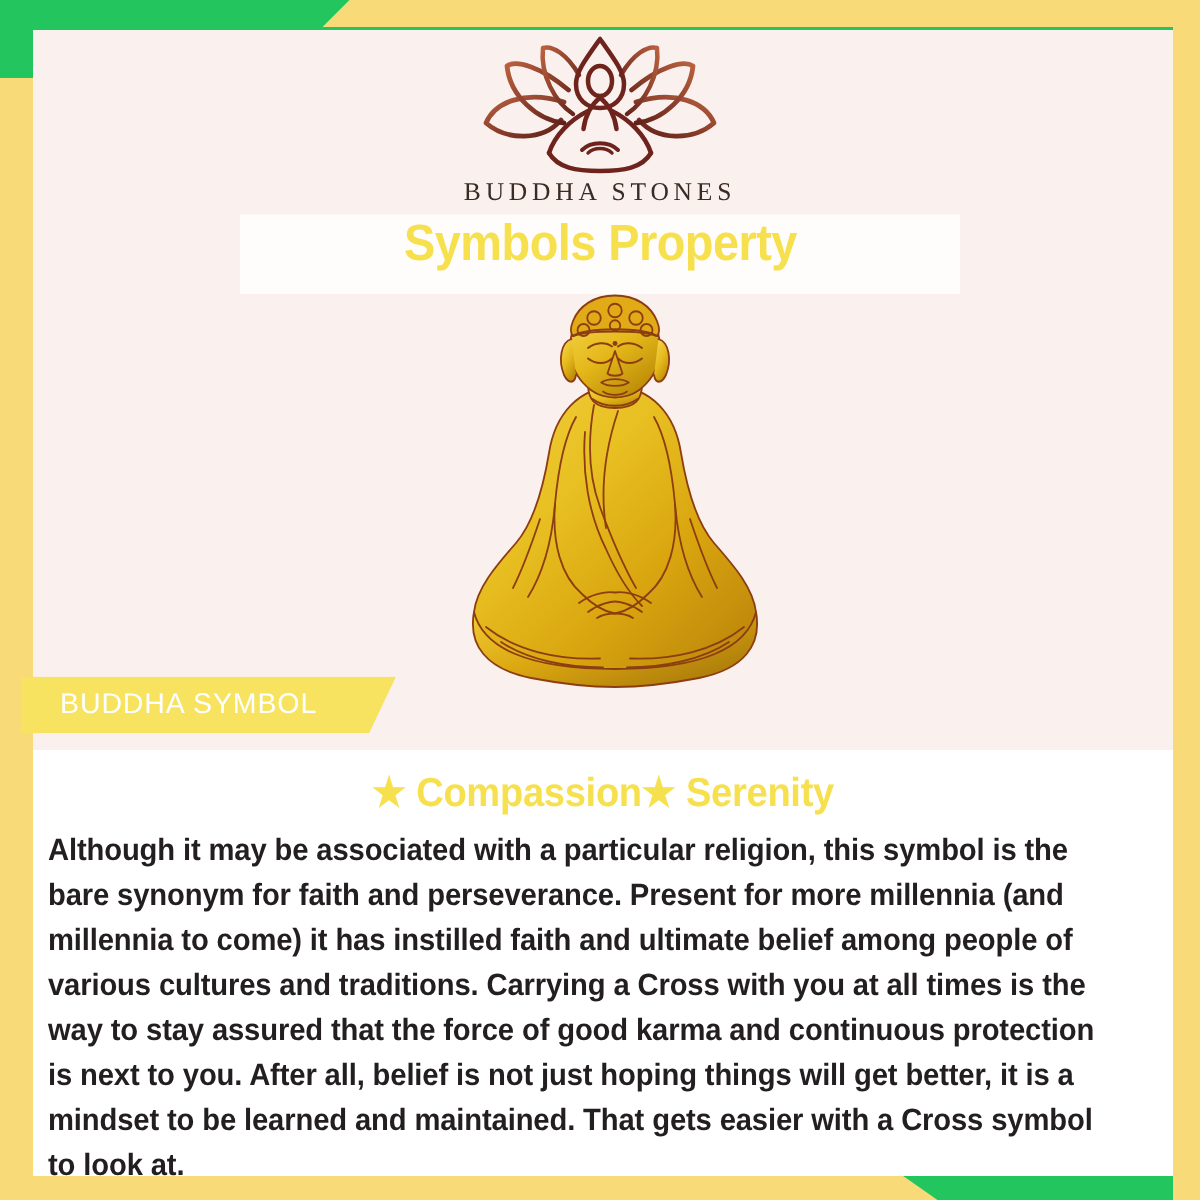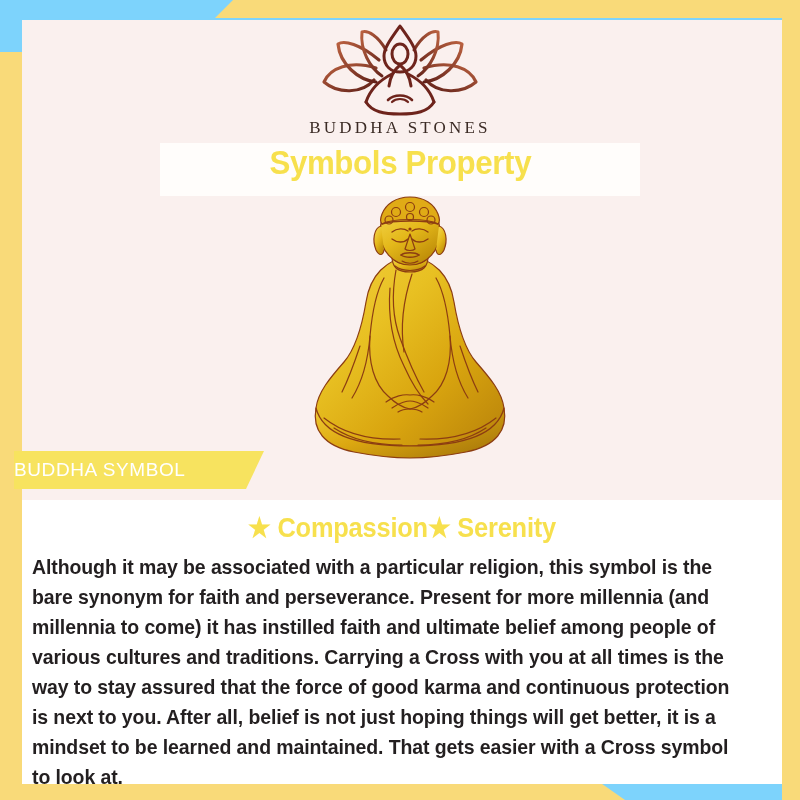--- a/index.html
+++ b/index.html
@@ -11,21 +11,21 @@
     height: 800px;
     overflow: hidden;
     font-family: "Liberation Sans", sans-serif;
     background: #ffffff;
   }
 
   #poster {
     position: relative;
     width: 800px;
     height: 800px;
-    background: #7dd3fc;
+    background: #22c55e;
     overflow: hidden;
   }
 
   
   .band-top {
     position: absolute;
     top: 0;
     left: 215px;
     width: 585px;
     height: 18px;
@@ -130,20 +130,21 @@
     top: 451px;
     width: 250px;
     height: 38px;
     background: #f7e35f;
     -webkit-clip-path: polygon(0 0, 100% 0, 232px 100%, 0 100%);
     clip-path: polygon(0 0, 100% 0, 232px 100%, 0 100%);
     display: flex;
     align-items: center;
   }
   .ribbon-text {
+    margin-left: 26px;
     color: #ffffff;
     font-size: 19px;
     letter-spacing: 0.6px;
     font-weight: 400;
     white-space: nowrap;
   }
 
   
   .content-panel {
     position: absolute;

